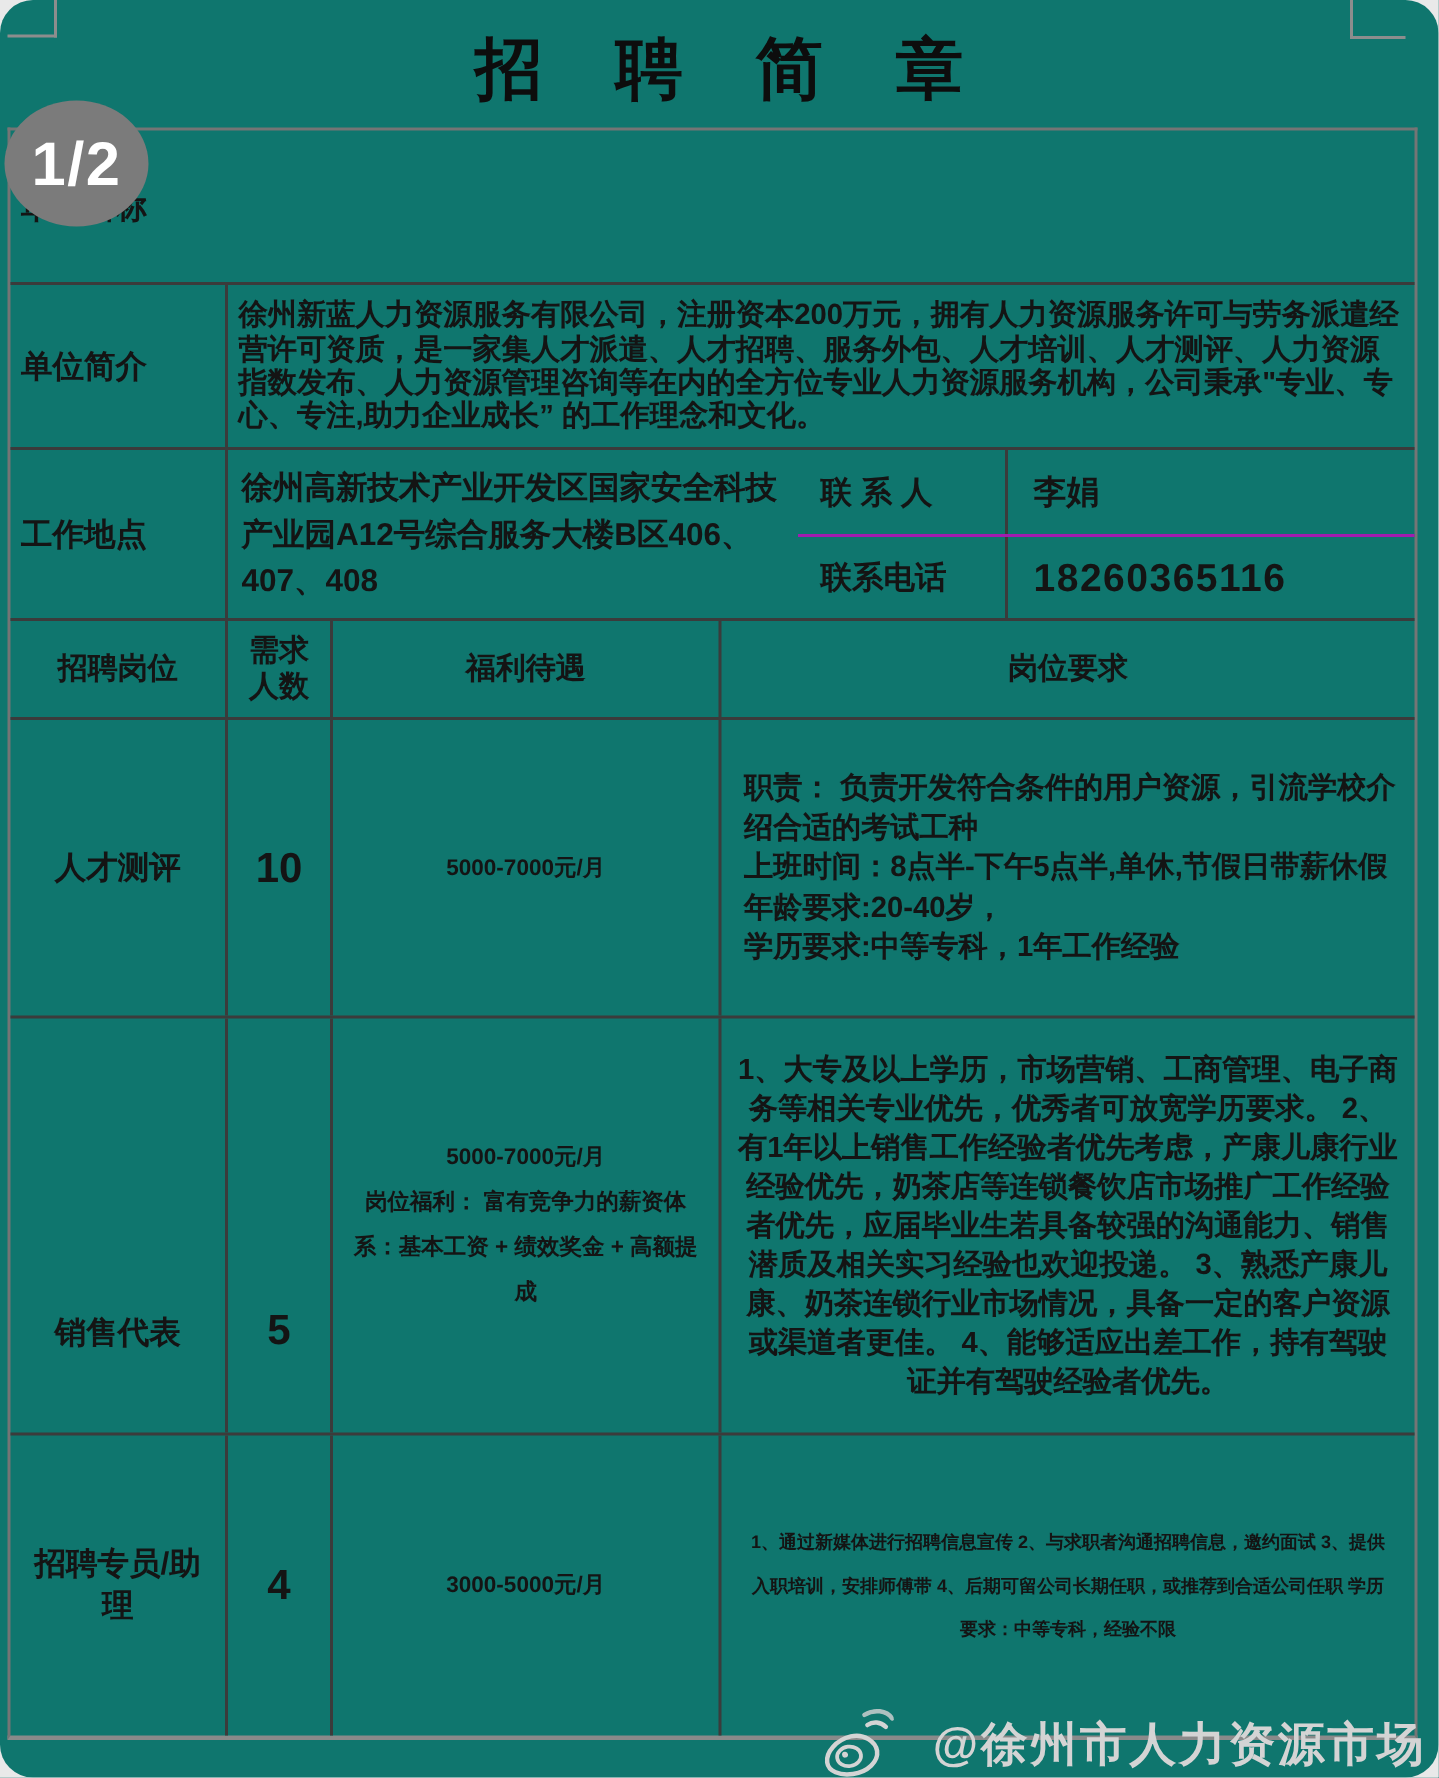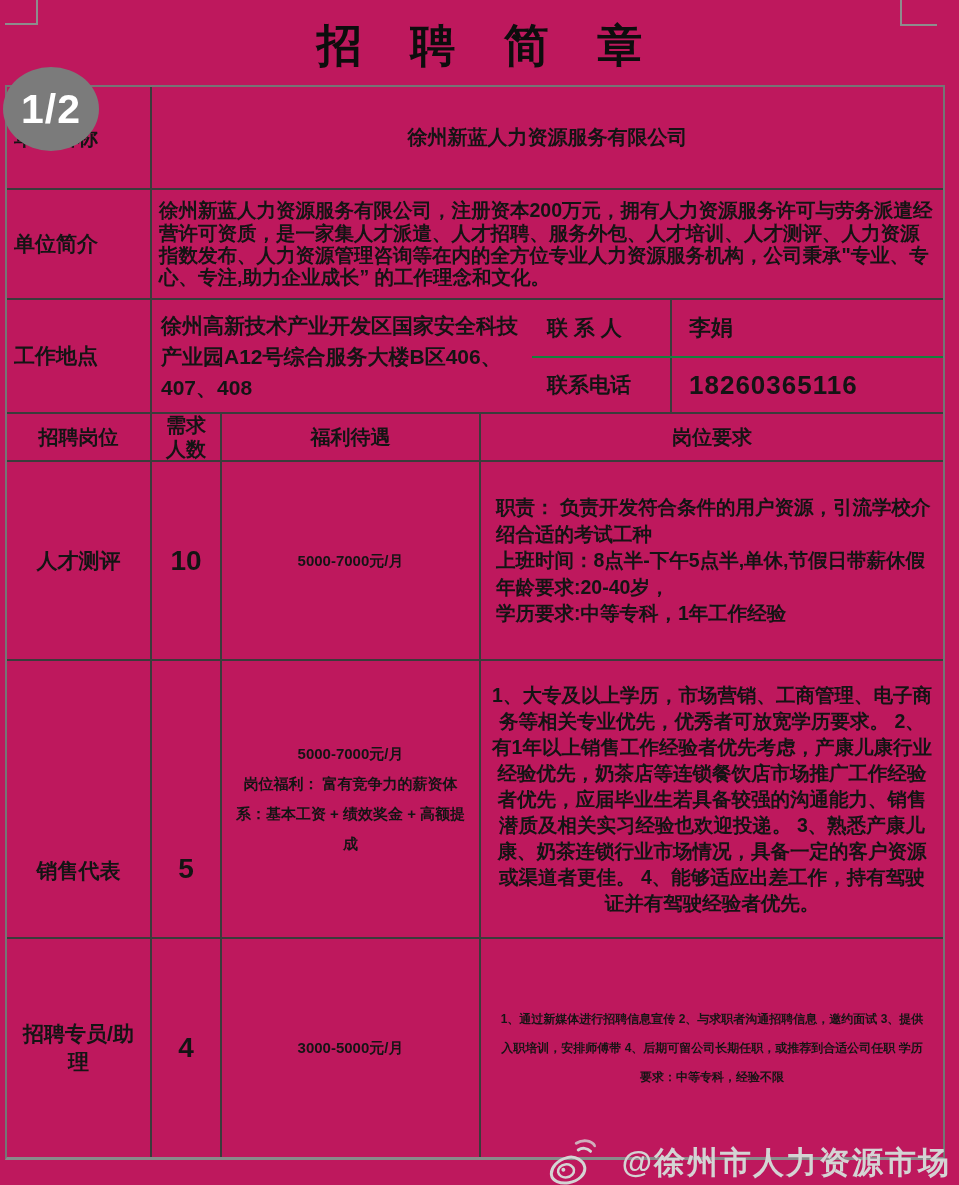--- a/index.html
+++ b/index.html
@@ -1,19 +1,19 @@
 <!DOCTYPE html>
 <html><head>
 <meta charset="utf-8">
 <style>
   html,body{margin:0;padding:0;background:#e9e9e9;}
   .page{
-    position:relative; width:959px; height:1185px; background:#be185d;
+    position:relative; width:959px; height:1185px; background:#0f766e;
     font-family:"Liberation Sans", sans-serif; font-weight:bold; color:#141414;
-    overflow:hidden; margin:0 auto;
+    overflow:hidden; margin:0 auto;border-radius:22px;
   }
   
   .title{
     position:absolute; top:16px; left:0; width:100%; margin:0;
     text-align:center; font-size:45px; letter-spacing:18px; text-indent:18px;
     color:#0d0d0d;
   }
   
   .corner{position:absolute; z-index:1;}
   .corner.tl{left:5px; top:0; width:31px; height:23px;
@@ -29,21 +29,21 @@
   .badge span{color:#ffffff; font-size:41px; letter-spacing:1px;}
   
   .rtable{
     position:absolute; left:5px; top:85px; width:940px; height:1075px;
     display:flex; flex-direction:column; box-sizing:border-box;
     border:2px solid #757575; border-bottom:3px solid #8a8a8a;
     background:transparent; z-index:2;
   }
   .row{display:flex; flex:0 0 auto; box-sizing:border-box;}
   .row + .row{border-top:2px solid #3b3b3b;}
-  .r1{height:101px;} .r2{height:110px;} .r3{height:114px;} .r4{height:48px;}
+  .r1{height:101px;} .r2{height:110px;} .r3{height:114px;} .r4{height:66px;}
   .r5{height:199px;} .r6{height:278px;} .r7{flex:1 1 auto;}
   .cell{
     box-sizing:border-box; display:flex; align-items:center; justify-content:center;
     border-left:2px solid #3b3b3b; overflow:hidden;
   }
   .row > .cell:first-child, .row > .contact-col + .cell{border-left:none;}
   .row > :first-child{border-left:none;}
   .w-label{flex:0 0 143px;} .w-count{flex:0 0 70px;} .w-salary{flex:0 0 259px;}
   .w-req{flex:1 1 auto;}
   .label-cell{font-size:21px; justify-content:flex-start; padding-left:7px;}
@@ -52,21 +52,21 @@
   .intro-cell{
     font-size:19.5px; line-height:22.4px; padding:3px 8px 3px 7px;
     text-align:left; align-items:center; justify-content:flex-start;
   }
   .addr-cell{
     flex:0 0 382px; font-size:21px; line-height:31px; text-align:left;
     padding:0 8px 0 9px; justify-content:flex-start;
   }
   .contact-col{flex:1 1 auto; display:flex; flex-direction:column;}
   .contact-sub{flex:1 1 50%; display:flex; box-sizing:border-box;}
-  .contact-sub.bt{border-top:2px solid #15803d;}
+  .contact-sub.bt{border-top:2px solid #a21caf;}
   .c-label{
     flex:0 0 138px; box-sizing:border-box; display:flex; align-items:center;
     padding-left:15px; font-size:21px;
   }
   .c-value{
     flex:1 1 auto; box-sizing:border-box; display:flex; align-items:center;
     border-left:2px solid #3b3b3b; padding-left:17px; font-size:22px;
   }
   .phone{font-size:26px; letter-spacing:1px;}
   .head-cell{font-size:20px; text-align:center; line-height:24px; padding:0 12px;}
@@ -103,21 +103,20 @@
   <h1 class="title">招 聘 简 章</h1>
 
   <div class="badge">
     <span>1/2</span>
   </div>
 
   <div class="rtable">
 
     <div class="row r1">
       <div class="cell w-label label-cell label-top">单位名称</div>
-      <div class="cell w-req name-cell">徐州新蓝人力资源服务有限公司</div>
     </div>
 
     <div class="row r2">
       <div class="cell w-label label-cell">单位简介</div>
       <div class="cell w-req intro-cell">徐州新蓝人力资源服务有限公司，注册资本200万元，拥有人力资源服务许可与劳务派遣经营许可资质，是一家集人才派遣、人才招聘、服务外包、人才培训、人才测评、人力资源指数发布、人力资源管理咨询等在内的全方位专业人力资源服务机构，公司秉承"专业、专心、专注,助力企业成长” 的工作理念和文化。</div>
     </div>
 
     <div class="row r3">
       <div class="cell w-label label-cell">工作地点</div>
       <div class="cell addr-cell">徐州高新技术产业开发区国家安全科技产业园A12号综合服务大楼B区406、407、408</div>

